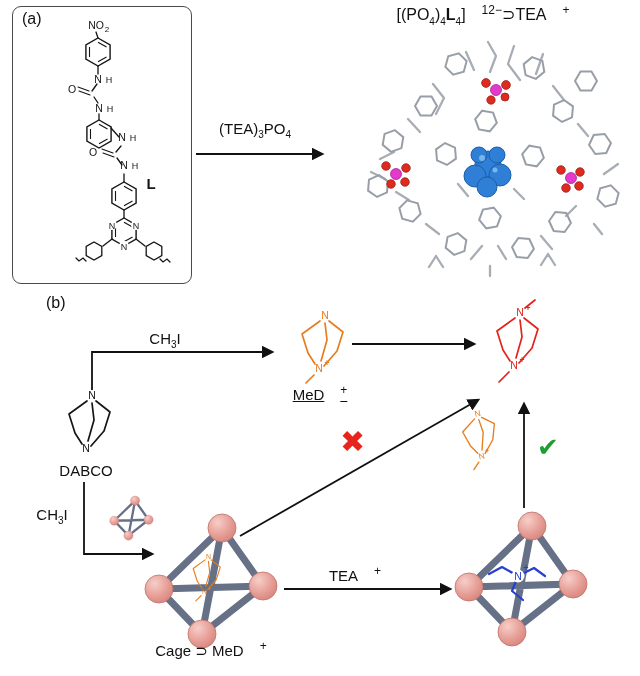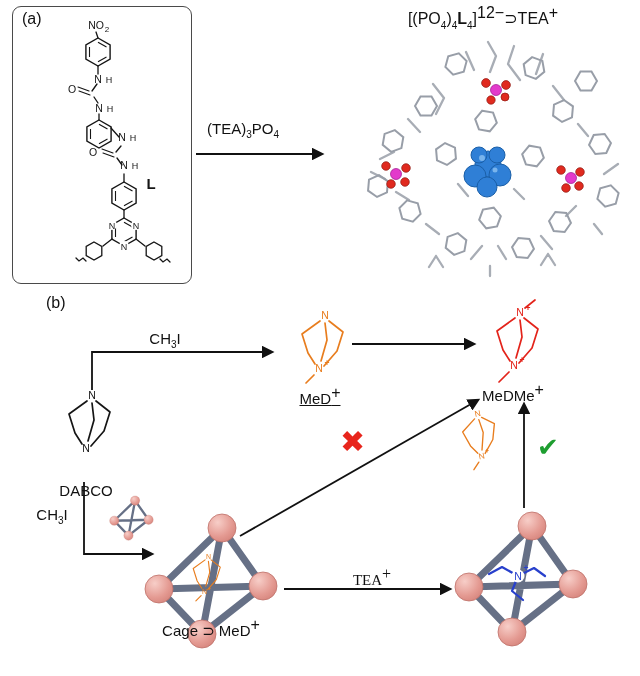--- a/index.html
+++ b/index.html
@@ -3,21 +3,21 @@
 <meta charset="utf-8">
 <style>
   html,body{margin:0;padding:0;background:#fff;}
   #fig{position:relative;width:640px;height:676px;background:#fff;overflow:hidden;
        font-family:"Liberation Sans","DejaVu Sans",sans-serif;color:#111;}
   #panel-a-box{position:absolute;left:12px;top:6px;width:178px;height:276px;
        border:1.6px solid #4a4a4a;border-radius:9px;background:#fff;z-index:0;}
   svg.canvas{position:absolute;left:0;top:0;z-index:1;}
   .lab{position:absolute;z-index:3;font-size:15px;color:#111;text-align:center;line-height:1.15;white-space:nowrap;}
   .lab sub{font-size:10px;}
-  .lab sup{font-size:16px;}
+  .lab sup{font-size:12px;margin-left:16px;}
   .panel-tag{font-size:16px;text-align:left;}
   .formula{font-size:16px;}
   .formula .bold{font-weight:bold;}
   .mark{position:absolute;z-index:4;font-weight:bold;}
   #cross-mark{font-size:30px;color:#E8251C;}
   #check-mark{font-size:26px;color:#1E9E30;}
   
   text{font-family:"Liberation Sans","DejaVu Sans",sans-serif;}
   .atom{font-size:10.5px;text-anchor:middle;fill:currentColor;}
   .atom-sm{font-size:9px;text-anchor:middle;fill:currentColor;}
@@ -36,21 +36,21 @@
 </style>
 </head>
 <body>
 
 <div id="fig">
 
   <div id="panel-a-box"></div>
 
   <div class="lab panel-tag" style="left:22px;top:10px;">(a)</div>
 
-  <div class="lab" style="left:173px;top:120px;width:140px;">
+  <div class="lab" style="left:185px;top:120px;width:140px;">
     <span>(TEA)</span><sub>3</sub><span>PO</span><sub>4</sub>
   </div>
 
   <div class="lab formula" style="left:328px;top:4px;width:310px;">
     <span>[(PO</span><sub>4</sub><span>)</span><sub>4</sub><span class="bold">L</span><sub>4</sub><span>]</span><sup>12−</sup><span>⊃TEA</span><sup>+</sup>
   </div>
 
   <div class="lab panel-tag" style="left:46px;top:294px;">(b)</div>
 
   <div class="lab" style="left:134px;top:330px;width:62px;">
@@ -58,31 +58,28 @@
   </div>
 
   <div class="lab" style="left:24px;top:506px;width:56px;">
     <span>CH</span><sub>3</sub><span>I</span>
   </div>
 
   <div class="lab" style="left:280px;top:384px;width:80px;text-decoration:underline;">
     <span>MeD</span><sup>+</sup>
   </div>
 
-  <div class="lab" style="left:463px;top:381px;width:100px;">
-    <span>MeDMe</span><sup>+</sup>
-  </div>
-
-  <div class="lab" style="left:42px;top:462px;width:88px;margin-top:20px;">DABCO</div>
-
-  <div class="lab" style="left:334px;top:565px;width:76px;font-family:Liberation Serif, serif;">
+
+  <div class="lab" style="left:42px;top:462px;width:88px;">DABCO</div>
+
+  <div class="lab" style="left:317px;top:565px;width:76px;">
     <span>TEA</span><sup>+</sup>
   </div>
 
-  <div class="lab" style="left:141px;top:616px;width:140px;">
+  <div class="lab" style="left:141px;top:640px;width:140px;">
     <span>Cage ⊃ MeD</span><sup>+</sup>
   </div>
 
 
   <div id="cross-mark" class="mark" style="left:340px;top:424px;">✖</div>
   <div id="check-mark" class="mark" style="left:537px;top:432px;">✔</div>
 
   <svg class="canvas" width="640" height="676" viewBox="0 0 640 676">
     <defs>
       <marker id="arr" viewBox="0 0 10 10" refX="8" refY="5" markerWidth="7" markerHeight="7" orient="auto">

